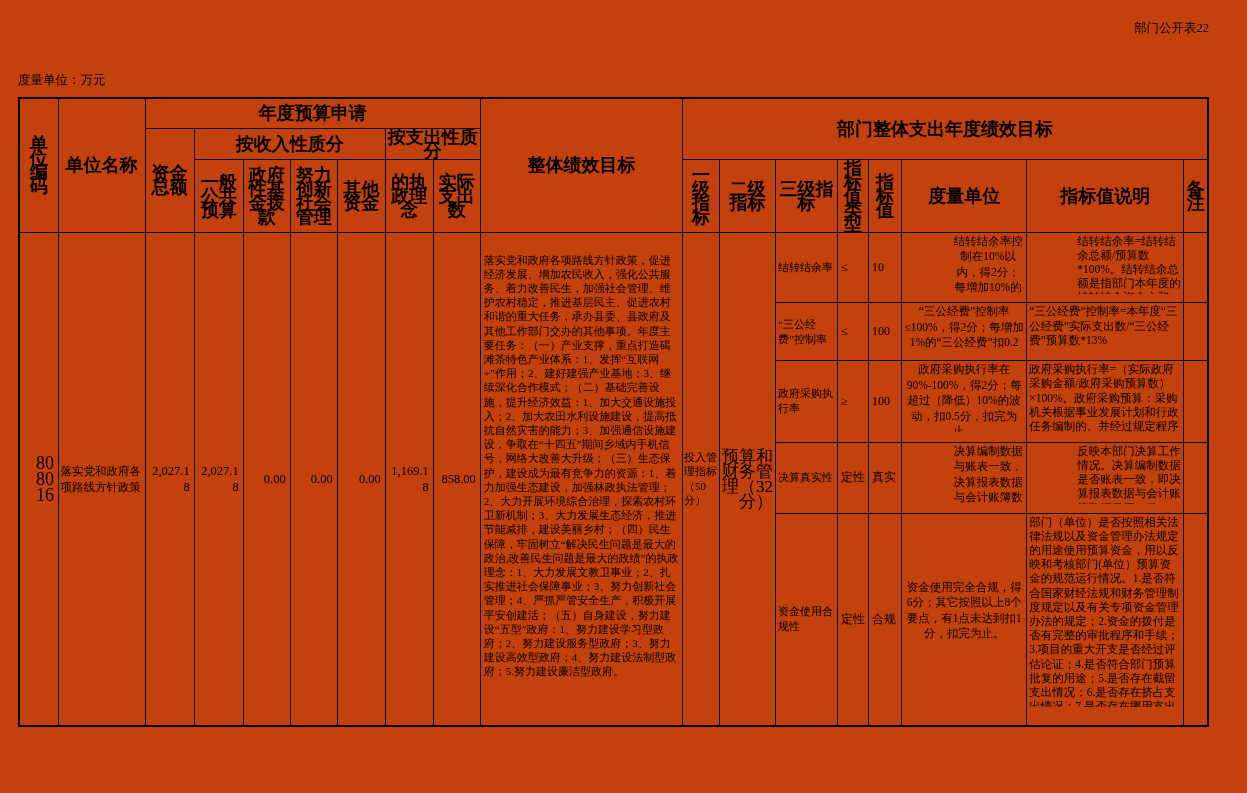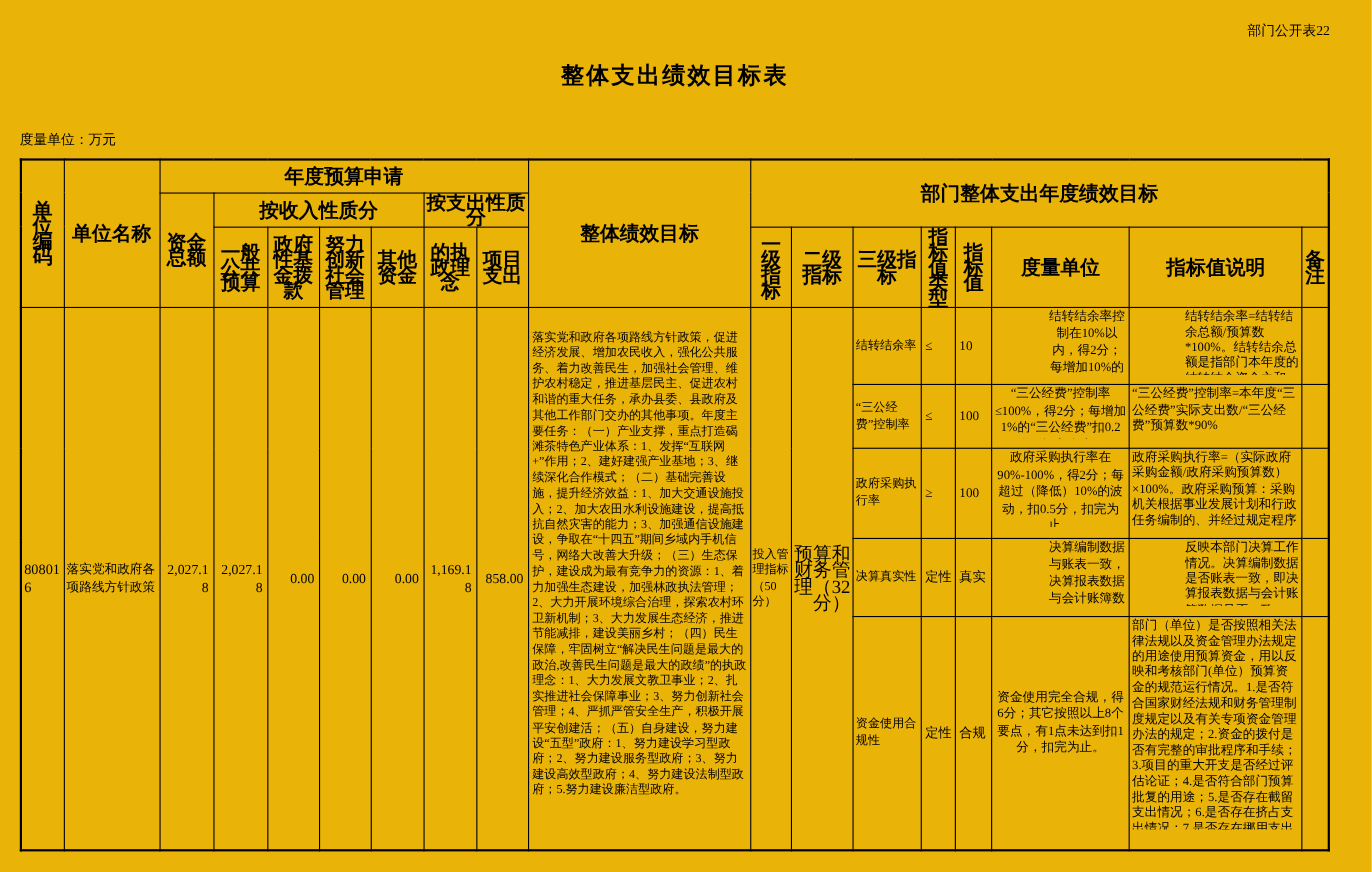--- a/index.html
+++ b/index.html
@@ -1,21 +1,21 @@
 <!DOCTYPE html>
 <html><head>
 <meta charset="utf-8">
 <style>
   * { margin:0; padding:0; box-sizing:border-box; }
   html,body { background:#ffffff; }
   body {
     width:1247px; height:793px; overflow:hidden;
     font-family:"Liberation Serif", serif; color:#000;
   }
-  .sheet { position:relative; width:1247px; height:793px; background:#eab308; }
+  .sheet { position:relative; width:1247px; height:793px; background:#c2410c; }
   .content { width:1191px; margin-left:18px; }
   .doc-label { padding-top:21px; text-align:right; font-size:12.5px; line-height:14px; }
   .title { margin-top:19px; text-align:center; font-size:21px; font-weight:bold;
            letter-spacing:2px; font-family:"Liberation Sans", sans-serif; }
   .meta-row { margin-top:37px; display:flex; justify-content:space-between; align-items:flex-end; }
   .unit-label { font-weight:bold; font-size:13.5px; font-family:"Liberation Sans", sans-serif; }
   .amount-label { font-size:12.5px; }
   table.tbl {
     margin-top:8px; border-collapse:collapse; table-layout:fixed; width:1191px;
     border:2px solid #000;
@@ -24,21 +24,21 @@
   .tbl th {
     font-family:"Liberation Sans", sans-serif; font-weight:bold; font-size:18px;
     text-align:center; vertical-align:middle; line-height:14px; padding:1px 2px;
   }
   .th-big { font-size:15px; }
   .th-med { font-size:13px; }
   .tbl td { font-size:12px; vertical-align:middle; padding:1px 2px; word-break:break-word; }
   tr.hr1 { height:30px; } tr.hr2 { height:31px; } tr.hr3 { height:49px; }
   tr.r1 { height:66px; } tr.r2 { height:54px; } tr.r3 { height:76px; }
   tr.r4 { height:66px; } tr.r5 { height:198px; }
-  td.code { text-align:left; font-size:13px; line-height:16px; padding-left:2px; }
+  td.code { text-align:left; font-size:18px; line-height:16px; padding-left:16px; }
   td.name { text-align:left; font-size:11.5px; line-height:16px; padding:1px 2px; }
   td.num  { text-align:right; font-size:12.5px; line-height:16px; padding-right:4px; }
   td.goal-cell { vertical-align:top; text-align:left; padding:20px 3px; }
   .goal-inner { height:452px; overflow:hidden; font-size:11px; line-height:14.2px; }
   td.l1 { text-align:left; font-size:11px; line-height:14.5px; padding:16px 1px; }
   td.l2 { text-align:right; font-size:17px; line-height:15px; padding:17px 2px; }
   td.l3 { text-align:left; font-size:11px; line-height:15px; padding:1px 2px; }
   td.vt, td.val { text-align:left; padding-left:3px; font-size:12px; }
   td.measure-cell { vertical-align:top; text-align:center; padding:1px 2px; }
   .measure-inner { overflow:hidden; font-size:11.5px; line-height:15.5px; text-align:center; }
@@ -46,21 +46,20 @@
   td.desc-cell { vertical-align:top; text-align:left; padding:1px 2px; }
   .desc-inner { overflow:hidden; font-size:11.5px; line-height:14.2px; }
   .h60 { height:60px;margin-left:48px; } .h48 { height:48px; } .h70 { height:70px; } .h192 { height:192px; }
 </style>
 </head>
 <body>
 
 <div class="sheet">
   <div class="content">
     <div class="doc-label">部门公开表22</div>
-    <div class="title">整体支出绩效目标表</div>
     <div class="meta-row">
       <span class="amount-label">度量单位：万元</span>
     </div>
 
     <table class="tbl">
       <colgroup>
         <col style="width:39px">
           <col style="width:87px">
           <col style="width:49px">
         <col style="width:49px">
@@ -92,21 +91,21 @@
         <th rowspan="2">资金总额</th>
         <th colspan="4">按收入性质分</th>
         <th colspan="2">按支出性质分</th>
       </tr>
       <tr class="hr3">
         <th>一般公共预算</th>
         <th>政府性基金拨款</th>
         <th>努力创新社会管理</th>
         <th>其他资金</th>
         <th>的执政理念</th>
-        <th>项目支出</th>
+        <th>实际支出数</th>
         <th>一级指标</th>
         <th>二级指标</th>
         <th>三级指标</th>
         <th>指标值类型</th>
         <th>指标值</th>
         <th>度量单位</th>
         <th>指标值说明</th>
         <th>备注</th>
       </tr>
 
@@ -138,21 +137,21 @@
       </tr>
 
       <tr class="r2">
         <td class="l3">“三公经费”控制率</td>
         <td class="vt">≤</td>
         <td class="val">100</td>
         <td class="measure-cell">
           <div class="measure-inner h48">“三公经费”控制率≤100%，得2分；每增加1%的“三公经费”扣0.2分，扣完为止。</div>
         </td>
         <td class="desc-cell">
-          <div class="desc-inner h48">“三公经费”控制率=本年度“三公经费”实际支出数/“三公经费”预算数*90%</div>
+          <div class="desc-inner h48">“三公经费”控制率=本年度“三公经费”实际支出数/“三公经费”预算数*13%</div>
         </td>
         <td></td>
       </tr>
 
       <tr class="r3">
         <td class="l3">政府采购执行率</td>
         <td class="vt">≥</td>
         <td class="val">100</td>
         <td class="measure-cell">
           <div class="measure-inner h70">政府采购执行率在90%-100%，得2分；每超过（降低）10%的波动，扣0.5分，扣完为止。</div>

